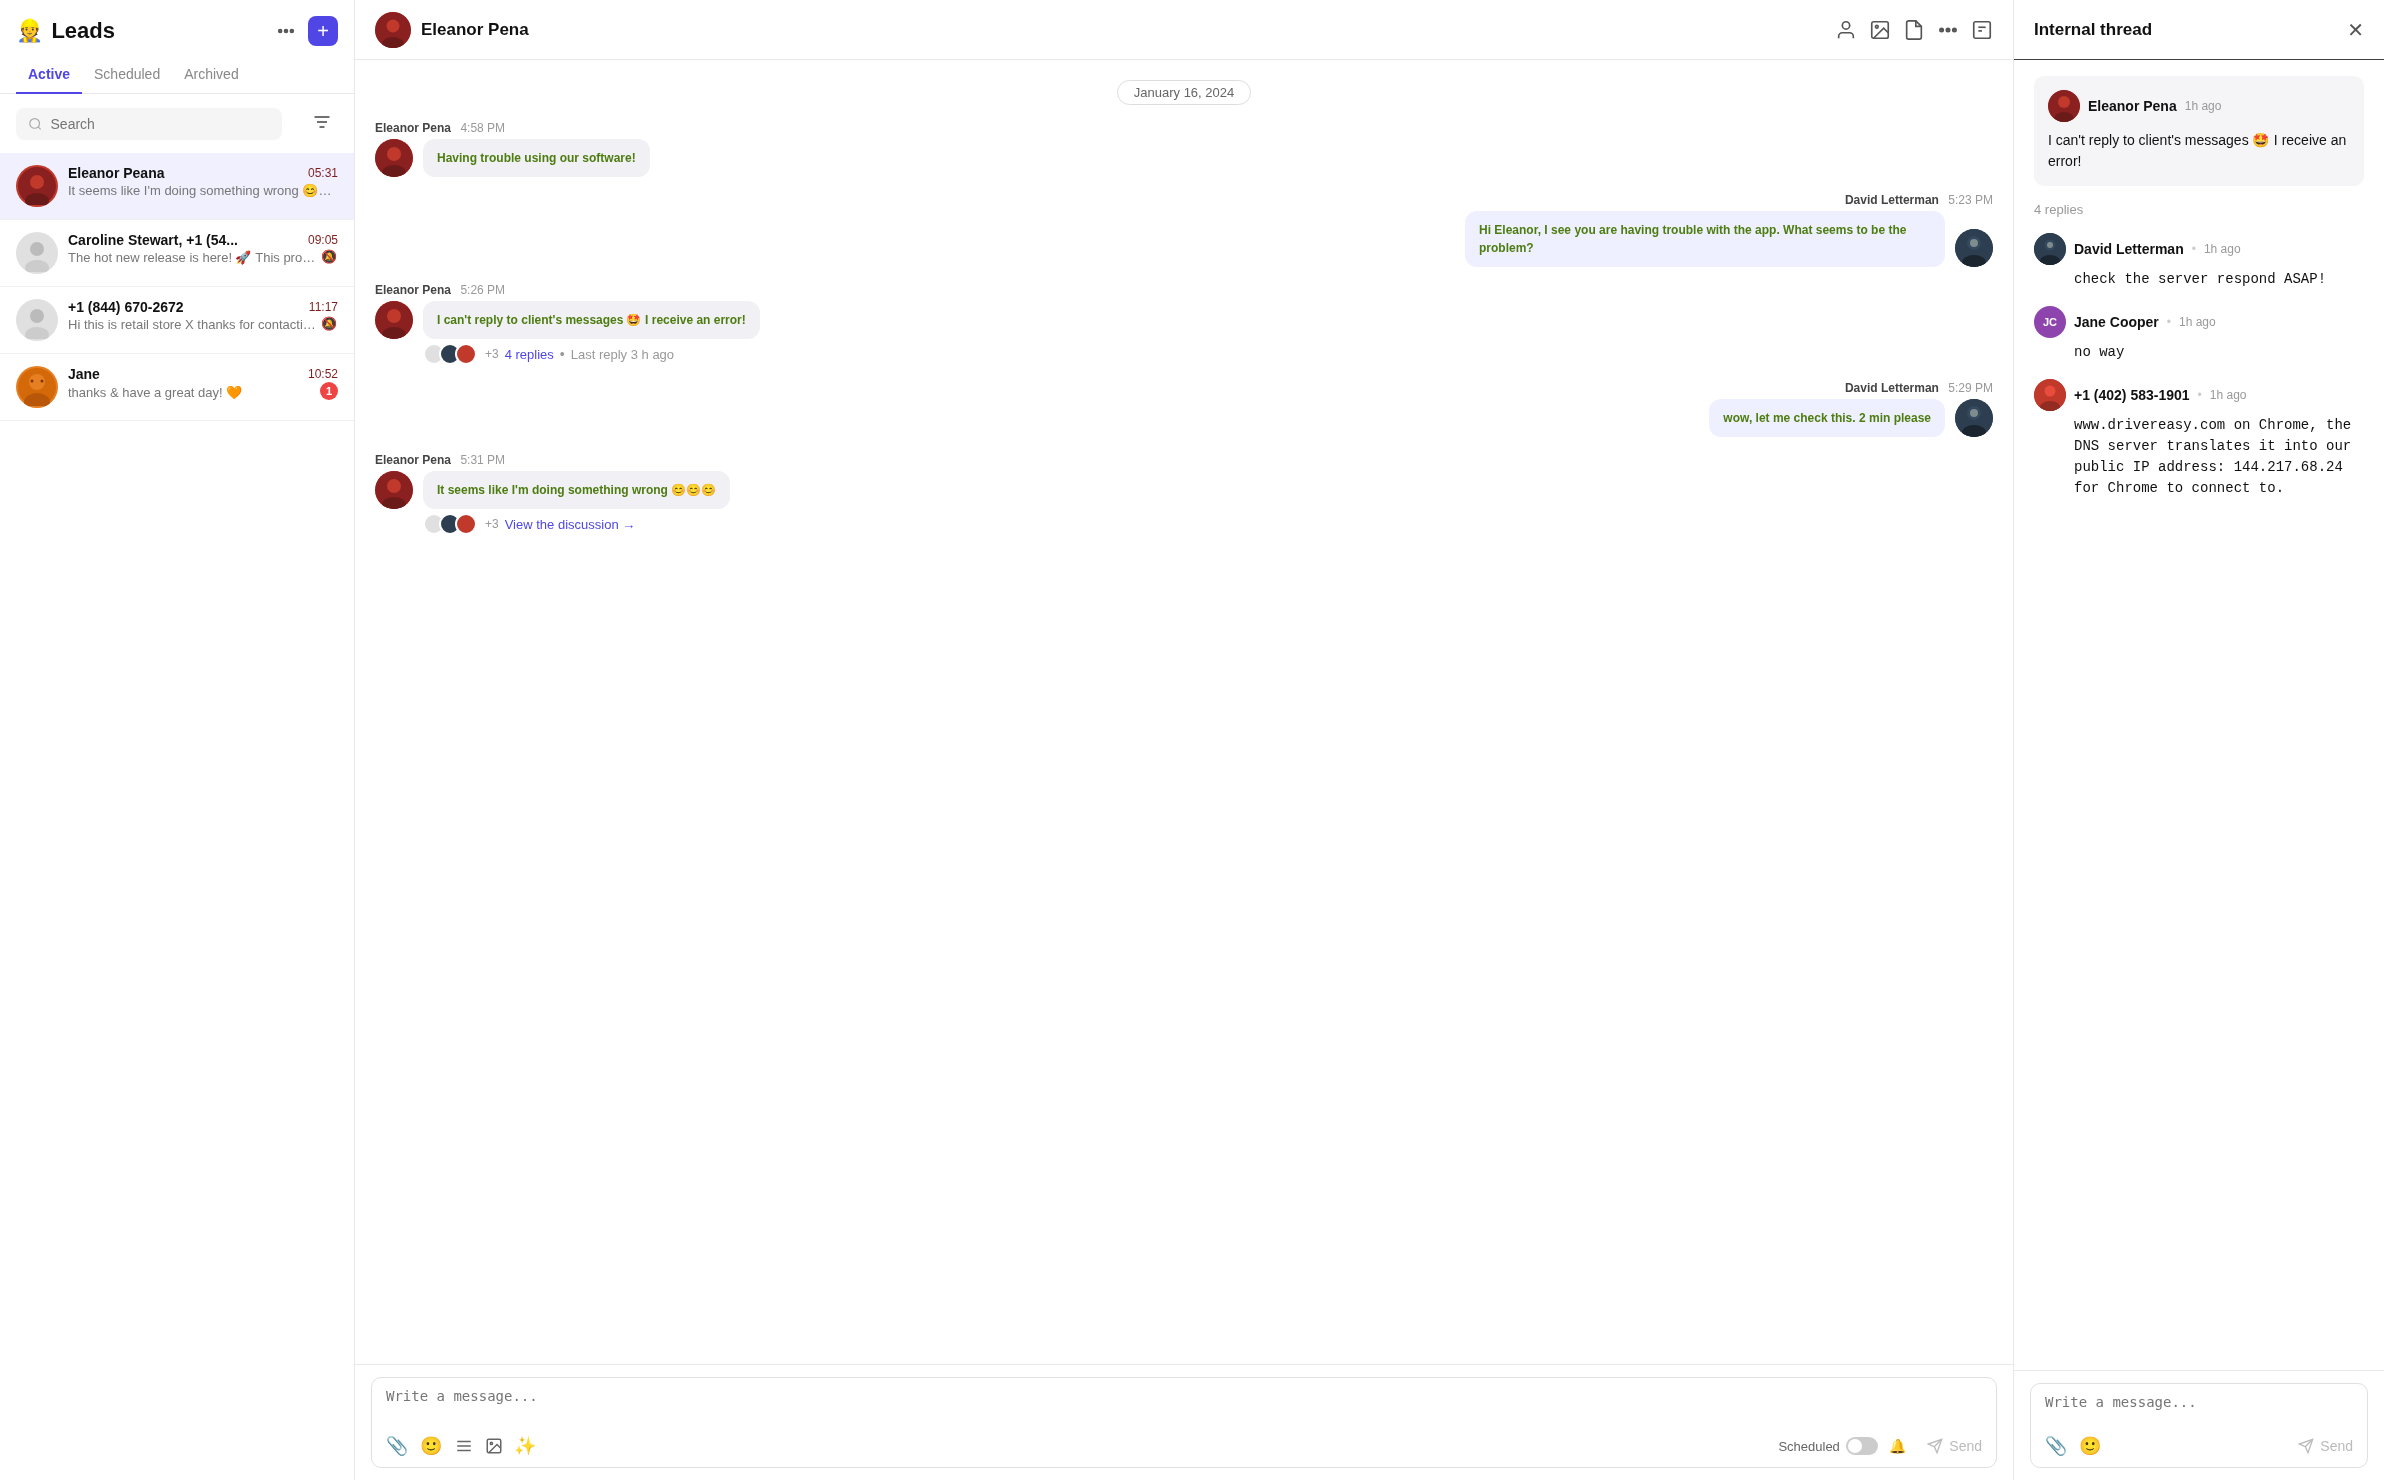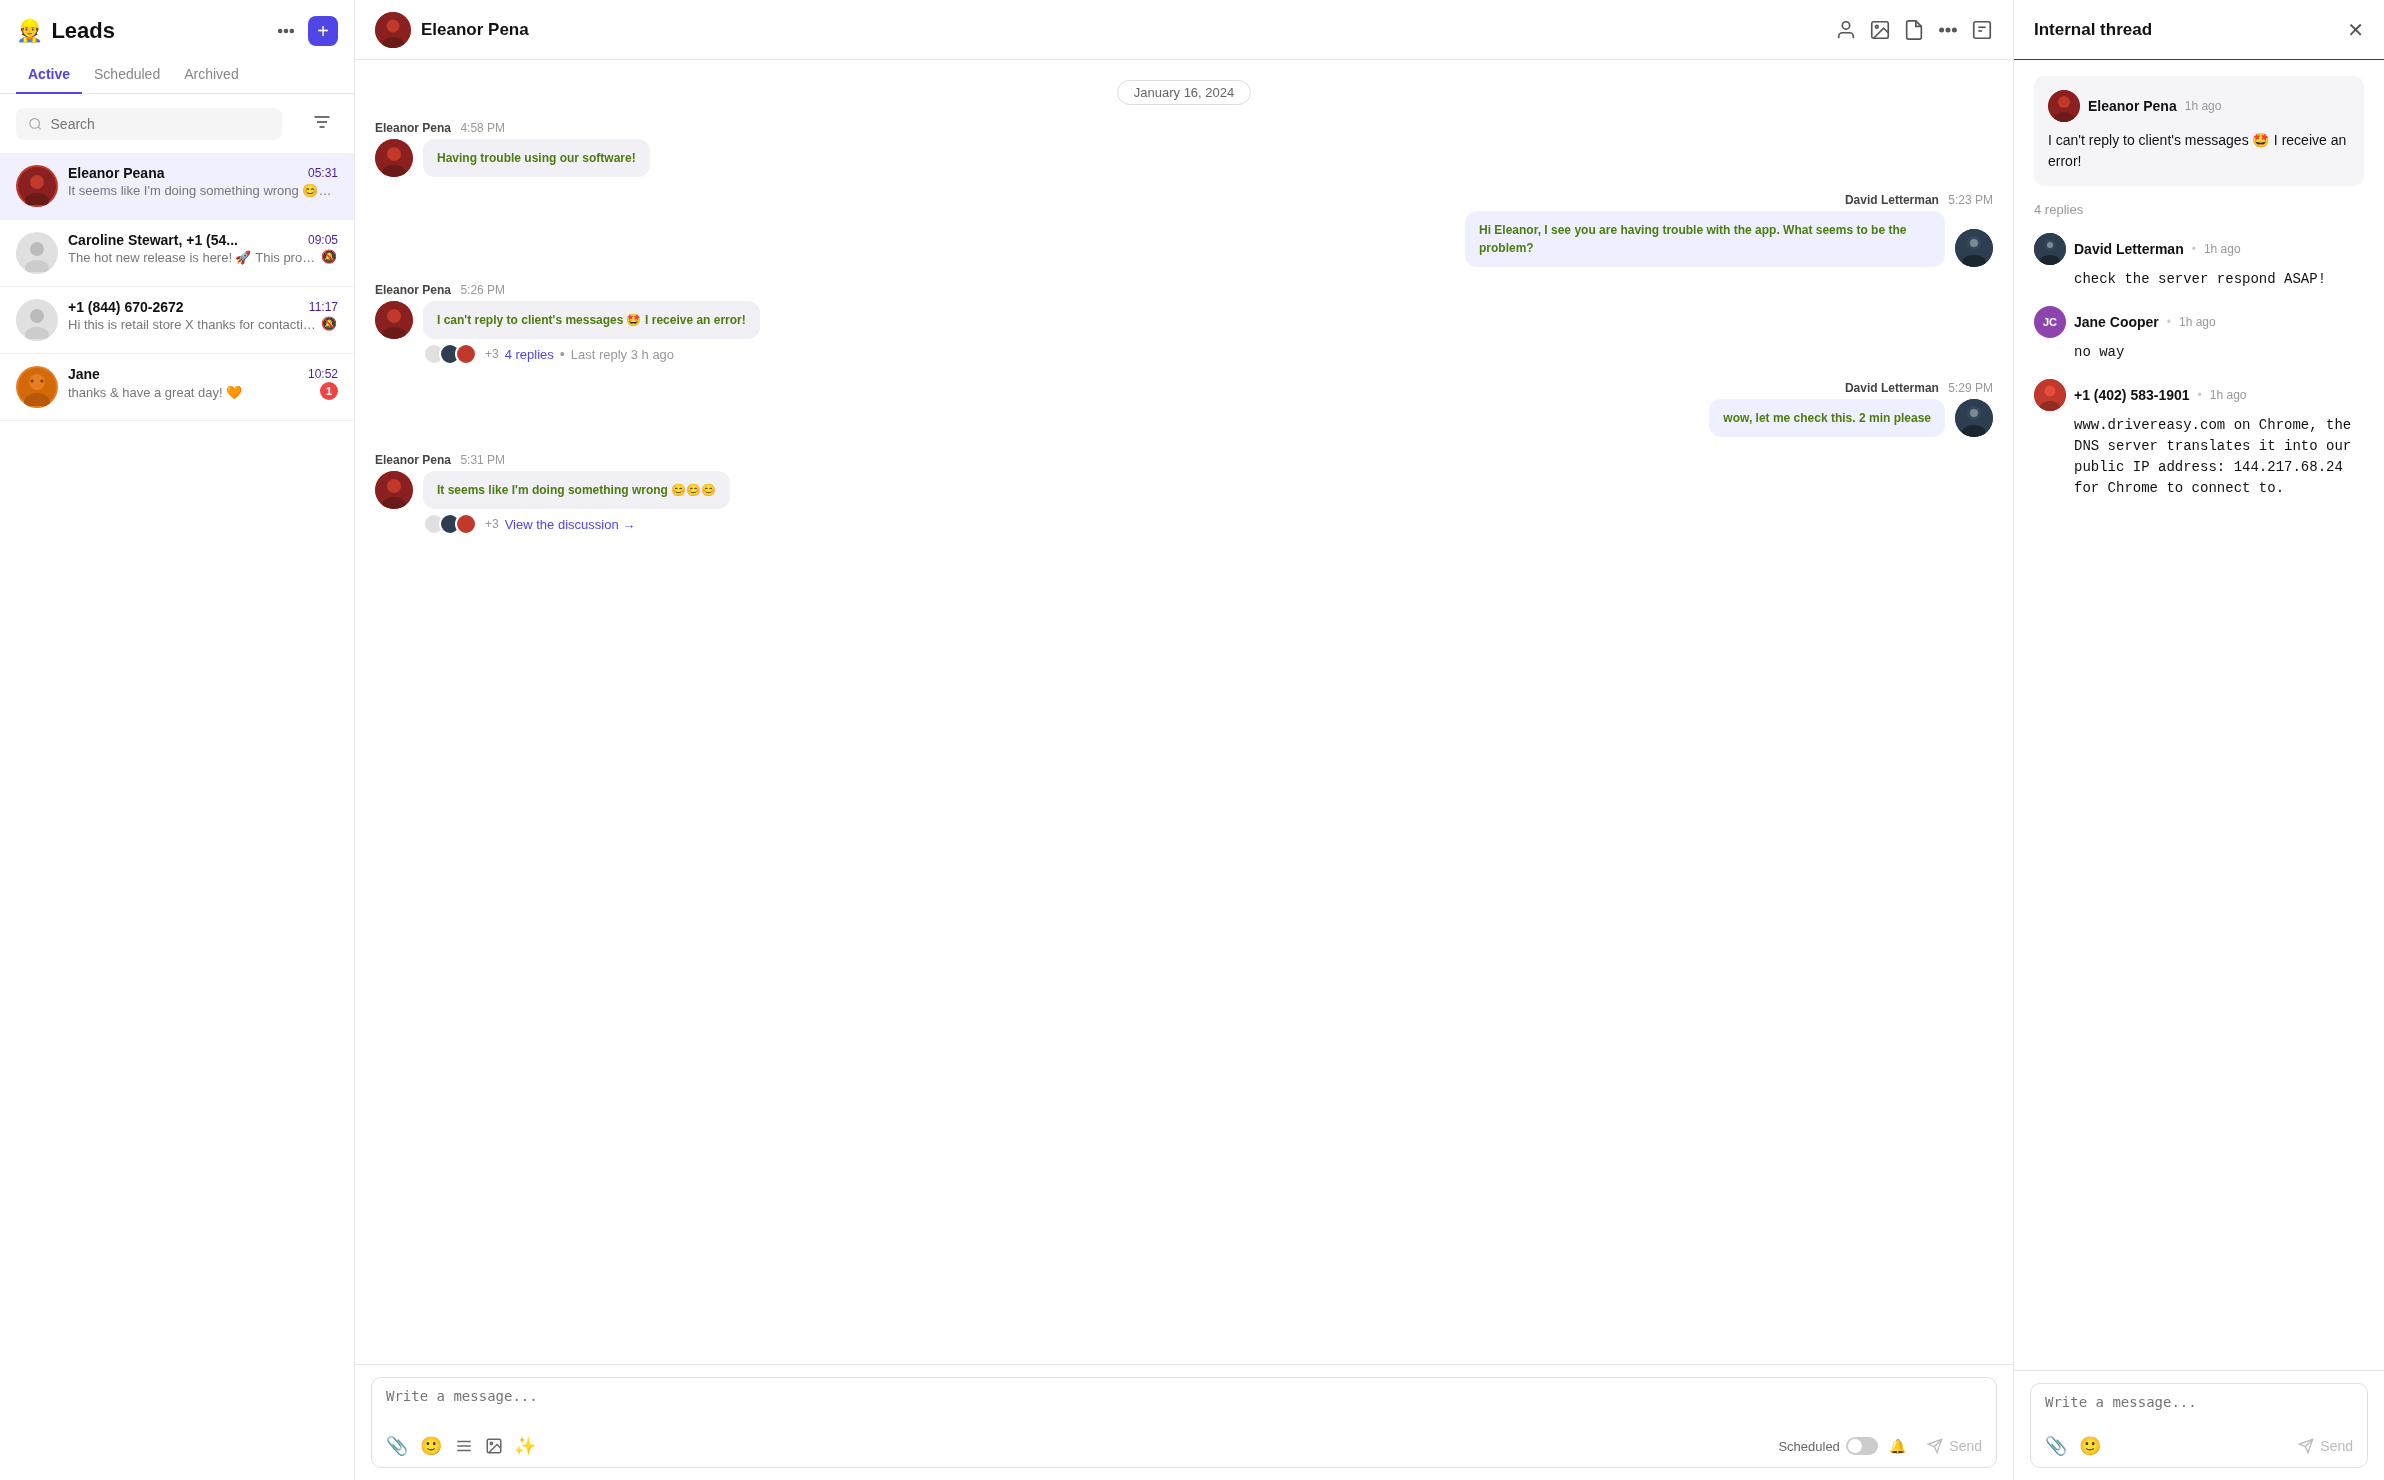--- a/index.html
+++ b/index.html
@@ -22,21 +22,21 @@
     .search-input-wrap input { border: none; background: transparent; outline: none; font-size: 14px; color: #555; width: 100%; }
     .filter-btn { background: none; border: none; cursor: pointer; padding: 6px; border-radius: 6px; color: #555; }
 
     .contact-list { flex: 1; overflow-y: auto; }
     .contact-item { display: flex; align-items: flex-start; padding: 12px 16px; gap: 10px; cursor: pointer; border-bottom: 1px solid #f0f0f0; }
     .contact-item.selected { background: #f0f0ff; }
     .avatar { width: 42px; height: 42px; border-radius: 50%; flex-shrink: 0; overflow: hidden; background: #ccc; display: flex; align-items: center; justify-content: center; font-size: 16px; }
     .contact-info { flex: 1; min-width: 0; }
     .contact-top { display: flex; justify-content: space-between; align-items: center; }
     .contact-name { font-weight: 600; font-size: 14px; color: #111; }
-    .contact-time { font-size: 12px; color: #4c1d95; }
+    .contact-time { font-size: 12px; color: #7f1d1d; }
     .contact-preview { font-size: 13px; color: #777; white-space: nowrap; overflow: hidden; text-overflow: ellipsis; margin-top: 2px; }
     .contact-bottom { display: flex; align-items: center; justify-content: space-between; }
     .badge { background: #ef4444; color: #fff; border-radius: 50%; width: 18px; height: 18px; font-size: 11px; display: flex; align-items: center; justify-content: center; font-weight: 600; }
     .mute-icon { color: #bbb; font-size: 13px; }
 
     
     .main-chat { flex: 1; display: flex; flex-direction: column; border-right: 1px solid #e8e8e8; min-width: 0; }
     .chat-header { padding: 0 20px; height: 60px; border-bottom: 1px solid #e8e8e8; display: flex; align-items: center; justify-content: space-between; }
     .chat-header-left { display: flex; align-items: center; gap: 10px; }
     .chat-header-name { font-size: 17px; font-weight: 600; color: #111; }

